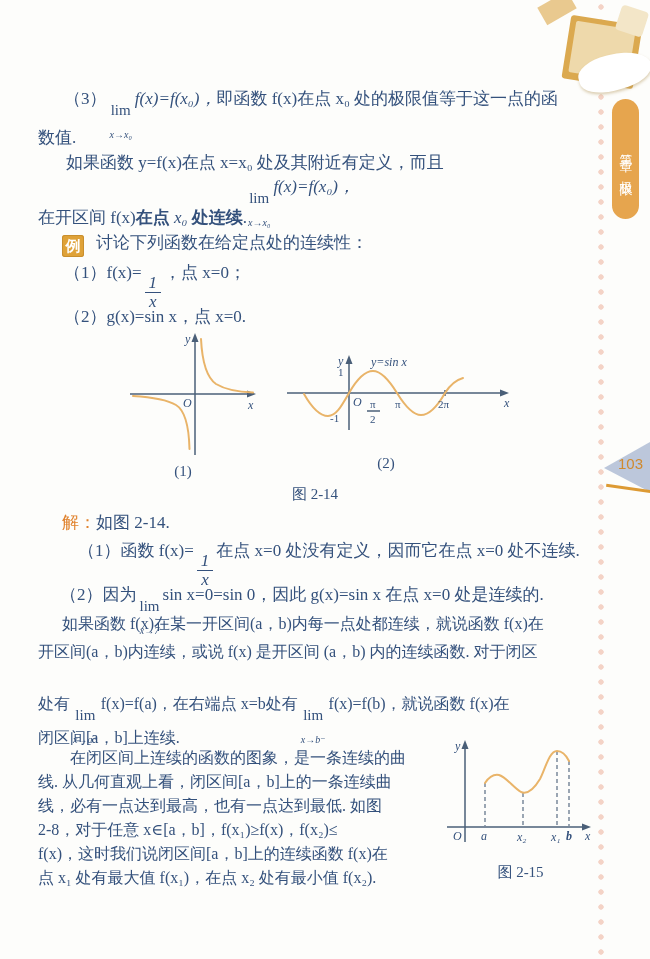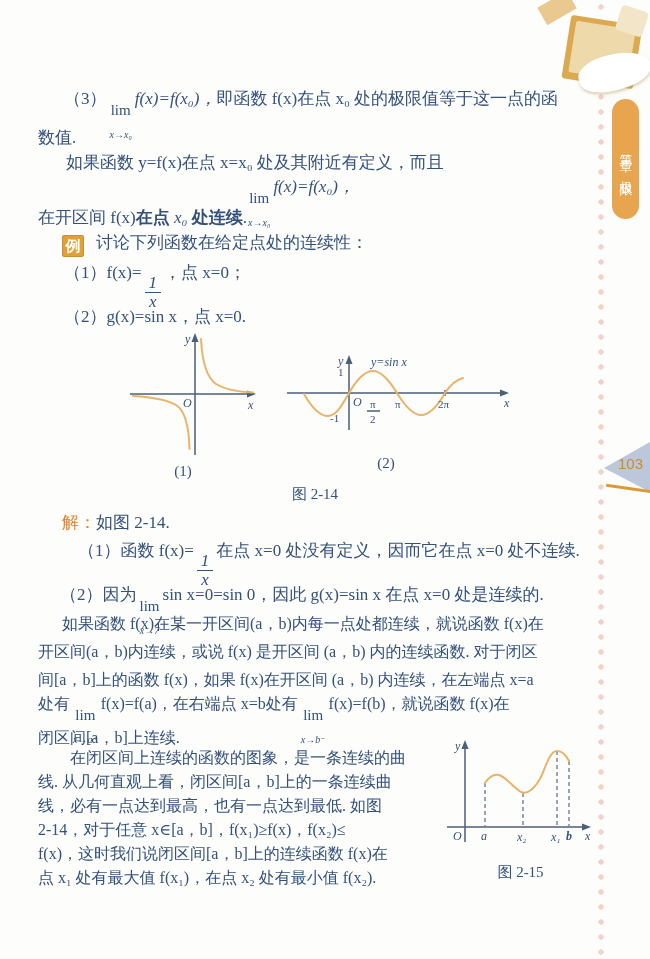--- a/index.html
+++ b/index.html
@@ -161,36 +161,35 @@
   </div>
   <div class="line" style="left:60px;top:584px;">
     <span>（2）因为</span><span class="lim">
         <span class="lw">lim</span>
         <span class="ls">x→7</span>
       </span><span>sin x=0=sin 0，因此 g(x)=sin x 在点 x=0 处是连续的.</span>
   </div>
 
   <div class="line small" style="left:62px;top:614px;">如果函数 f(x)在某一开区间(a，b)内每一点处都连续，就说函数 f(x)在</div>
   <div class="line small" style="left:38px;top:642px;">开区间(a，b)内连续，或说 f(x) 是开区间 (a，b) 内的连续函数. 对于闭区</div>
-  <div class="line small" style="left:38px;top:670px;">间[a，b]上的函数 f(x)，如果 f(x)在开区间 (a，b) 内连续，在左端点 x=a</div>
   <div class="line small" style="left:38px;top:694px;">
     <span>处有</span><span class="lim">
         <span class="lw">lim</span>
         <span class="ls">x→a⁺</span>
       </span><span class="it"></span><span>f(x)=f(a)，在右端点 x=b处有</span><span class="lim">
         <span class="lw">lim</span>
         <span class="ls">x→b⁻</span>
       </span><span>f(x)=f(b)，就说函数 f(x)在</span>
   </div>
   <div class="line small" style="left:38px;top:728px;">闭区间[a，b]上连续.</div>
 
   <div class="line small" style="left:70px;top:748px;">在闭区间上连续的函数的图象，是一条连续的曲</div>
   <div class="line small" style="left:38px;top:772px;">线. 从几何直观上看，闭区间[a，b]上的一条连续曲</div>
   <div class="line small" style="left:38px;top:796px;">线，必有一点达到最高，也有一点达到最低. 如图</div>
-  <div class="line small" style="left:38px;top:820px;">2-14，对于任意 x∈[a，b]，f(x₁)≥f(x)，f(x₂)≤</div>
+  <div class="line small" style="left:38px;top:820px;">2-8，对于任意 x∈[a，b]，f(x₁)≥f(x)，f(x₂)≤</div>
   <div class="line small" style="left:38px;top:844px;">f(x)，这时我们说闭区间[a，b]上的连续函数 f(x)在</div>
   <div class="line small" style="left:38px;top:868px;">点 x₁ 处有最大值 f(x₁)，在点 x₂ 处有最小值 f(x₂).</div>
 
   <svg style="position:absolute;left:443px;top:738px;" width="155" height="112" viewBox="0 0 155 112">
     <line class="axis" x1="4" y1="89" x2="142" y2="89"></line>
     <polygon class="axisfill" points="148,89 139,85.5 139,92.5"></polygon>
     <line class="axis" x1="22" y1="9" x2="22" y2="104"></line>
     <polygon class="axisfill" points="22,2 18.5,11 25.5,11"></polygon>
     <line class="dash" x1="42" y1="45" x2="42" y2="88"></line>
     <line class="dash" x1="80" y1="55" x2="80" y2="88"></line>

